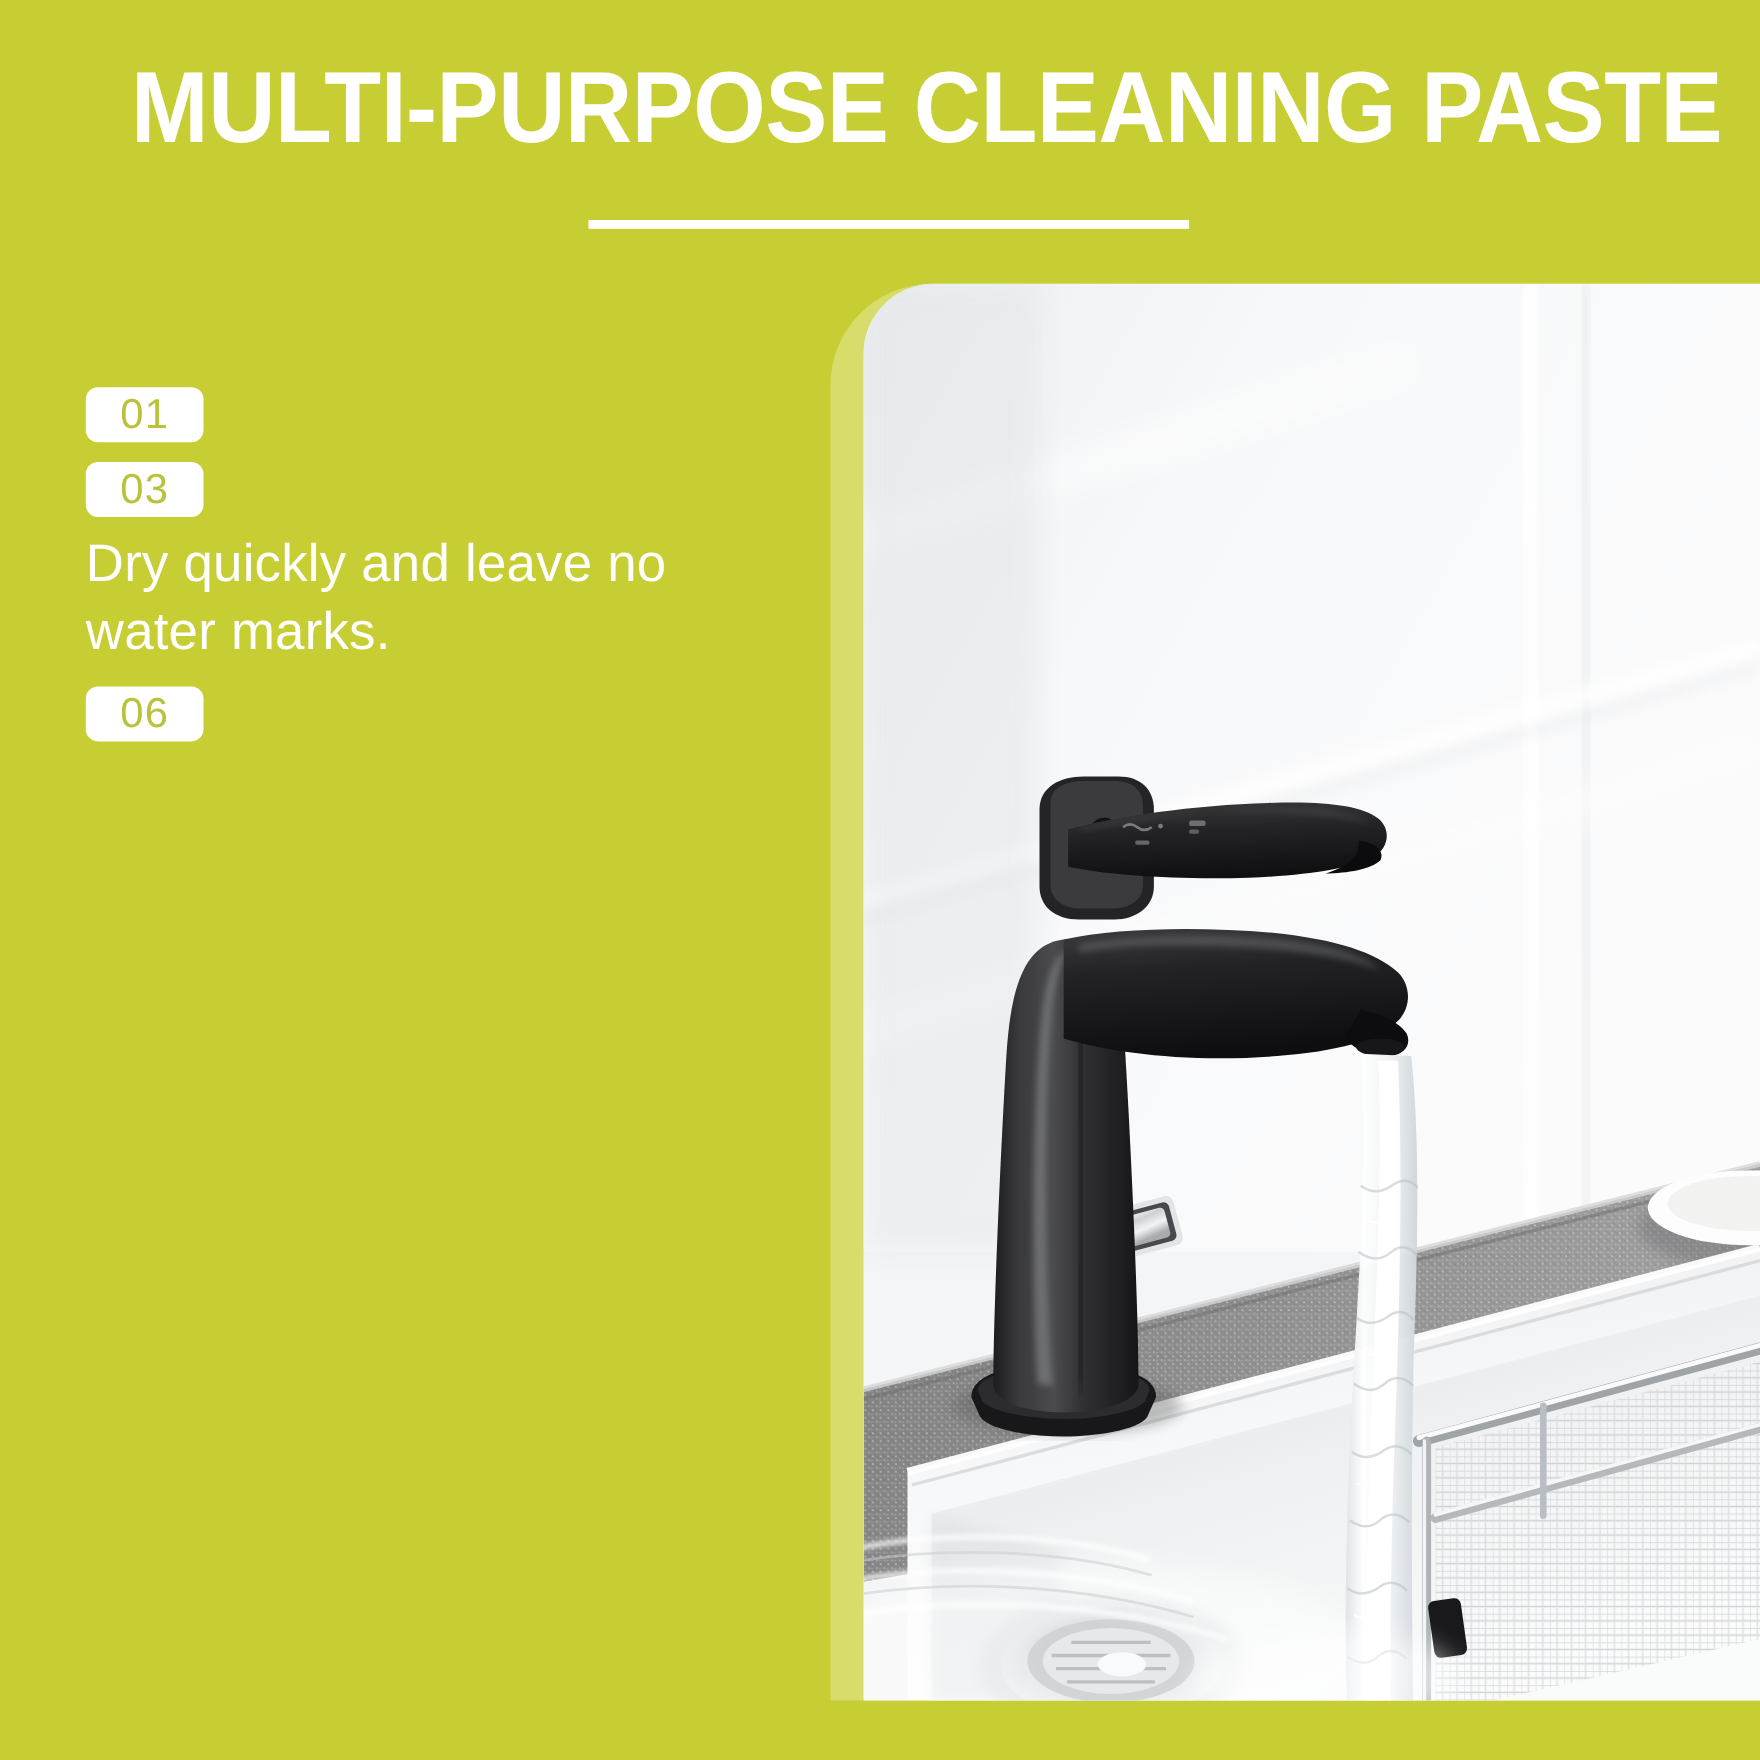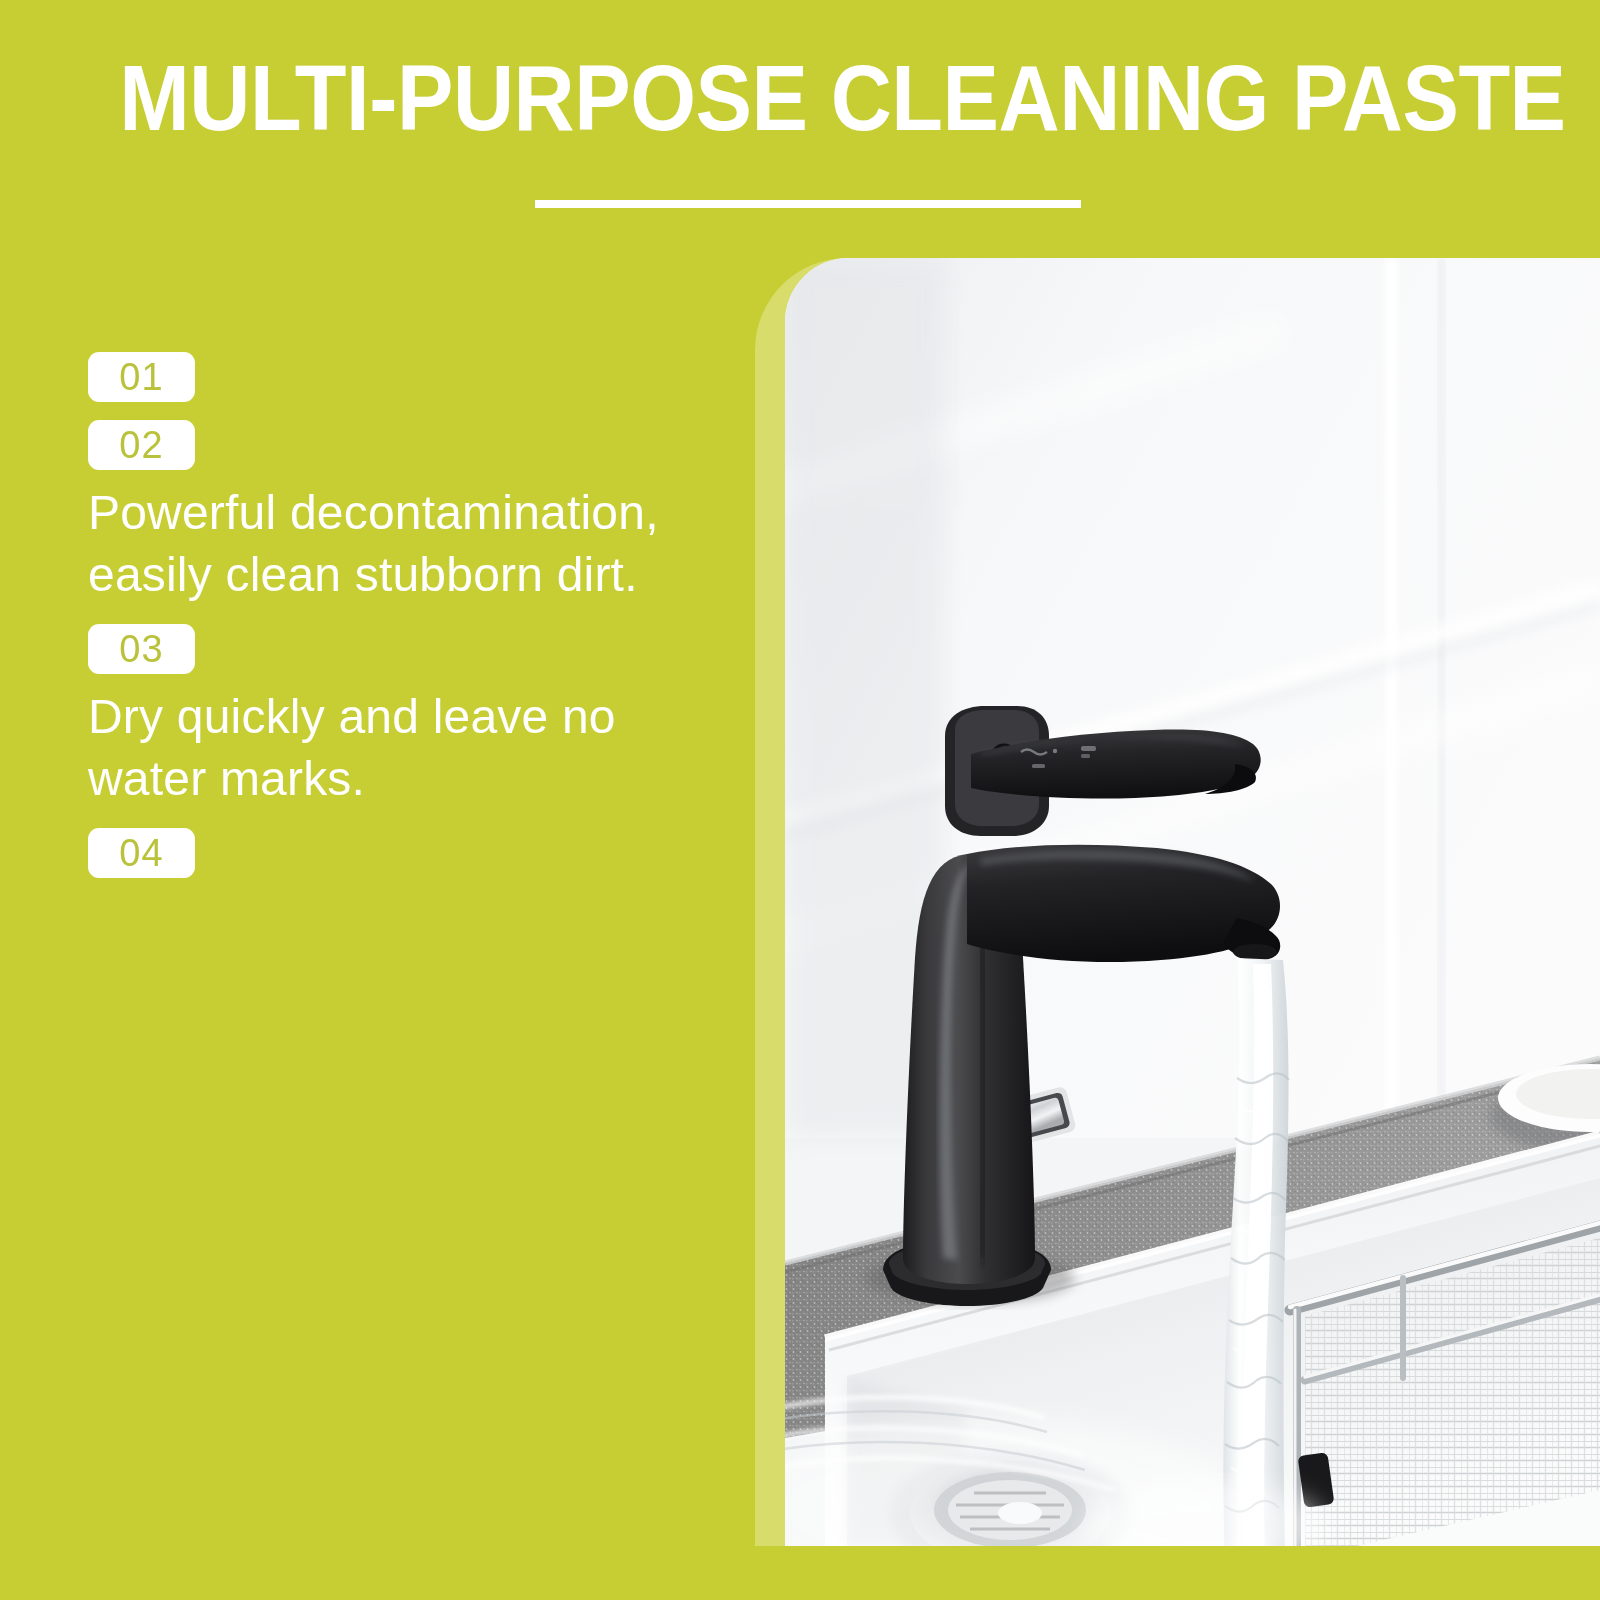--- a/index.html
+++ b/index.html
@@ -21,21 +21,21 @@
     letter-spacing:-0.5px;
     transform:scaleX(0.92);
     transform-origin:center top;
     white-space:nowrap;
   }
   .title-divider{
     position:absolute;left:535px;top:200px;width:546px;height:8px;background:#ffffff;
   }
 
   
-  .features{position:absolute;left:88px;top:352px;width:640px;}
+  .features{position:absolute;left:78px;top:352px;width:640px;}
   .feature{margin-bottom:18px;}
   .badge{
     display:inline-block;
     min-width:107px;height:50px;
     background:#ffffff;border-radius:11px;
     box-sizing:border-box;
     text-align:center;
     color:#b9c23a;
     font-size:38px;line-height:50px;
     letter-spacing:1px;
@@ -73,32 +73,28 @@
     <div class="title">MULTI-PURPOSE CLEANING PASTE</div>
     <div class="title-divider"></div>
   </div>
 
   <div class="features">
 
     <div class="feature">
       <div class="badge">01</div>
     </div>
 
-    <div class="feature">
-      <div class="badge">02</div>
-      <div class="feature-text">Powerful decontamination, easily clean stubborn dirt.</div>
-    </div>
 
     <div class="feature">
       <div class="badge">03</div>
       <div class="feature-text">Dry quickly and leave no water marks.</div>
     </div>
 
     <div class="feature">
-      <div class="badge">04</div>
+      <div class="badge">06</div>
     </div>
 
   </div>
 
   <div class="photo-ring"></div>
   <div class="photo">
     <svg viewBox="0 0 815 1288" xmlns="http://www.w3.org/2000/svg">
       <defs>
         <linearGradient id="wallG" x1="0" y1="0" x2="1" y2="0.6">
           <stop offset="0" stop-color="#eceef0"></stop>

